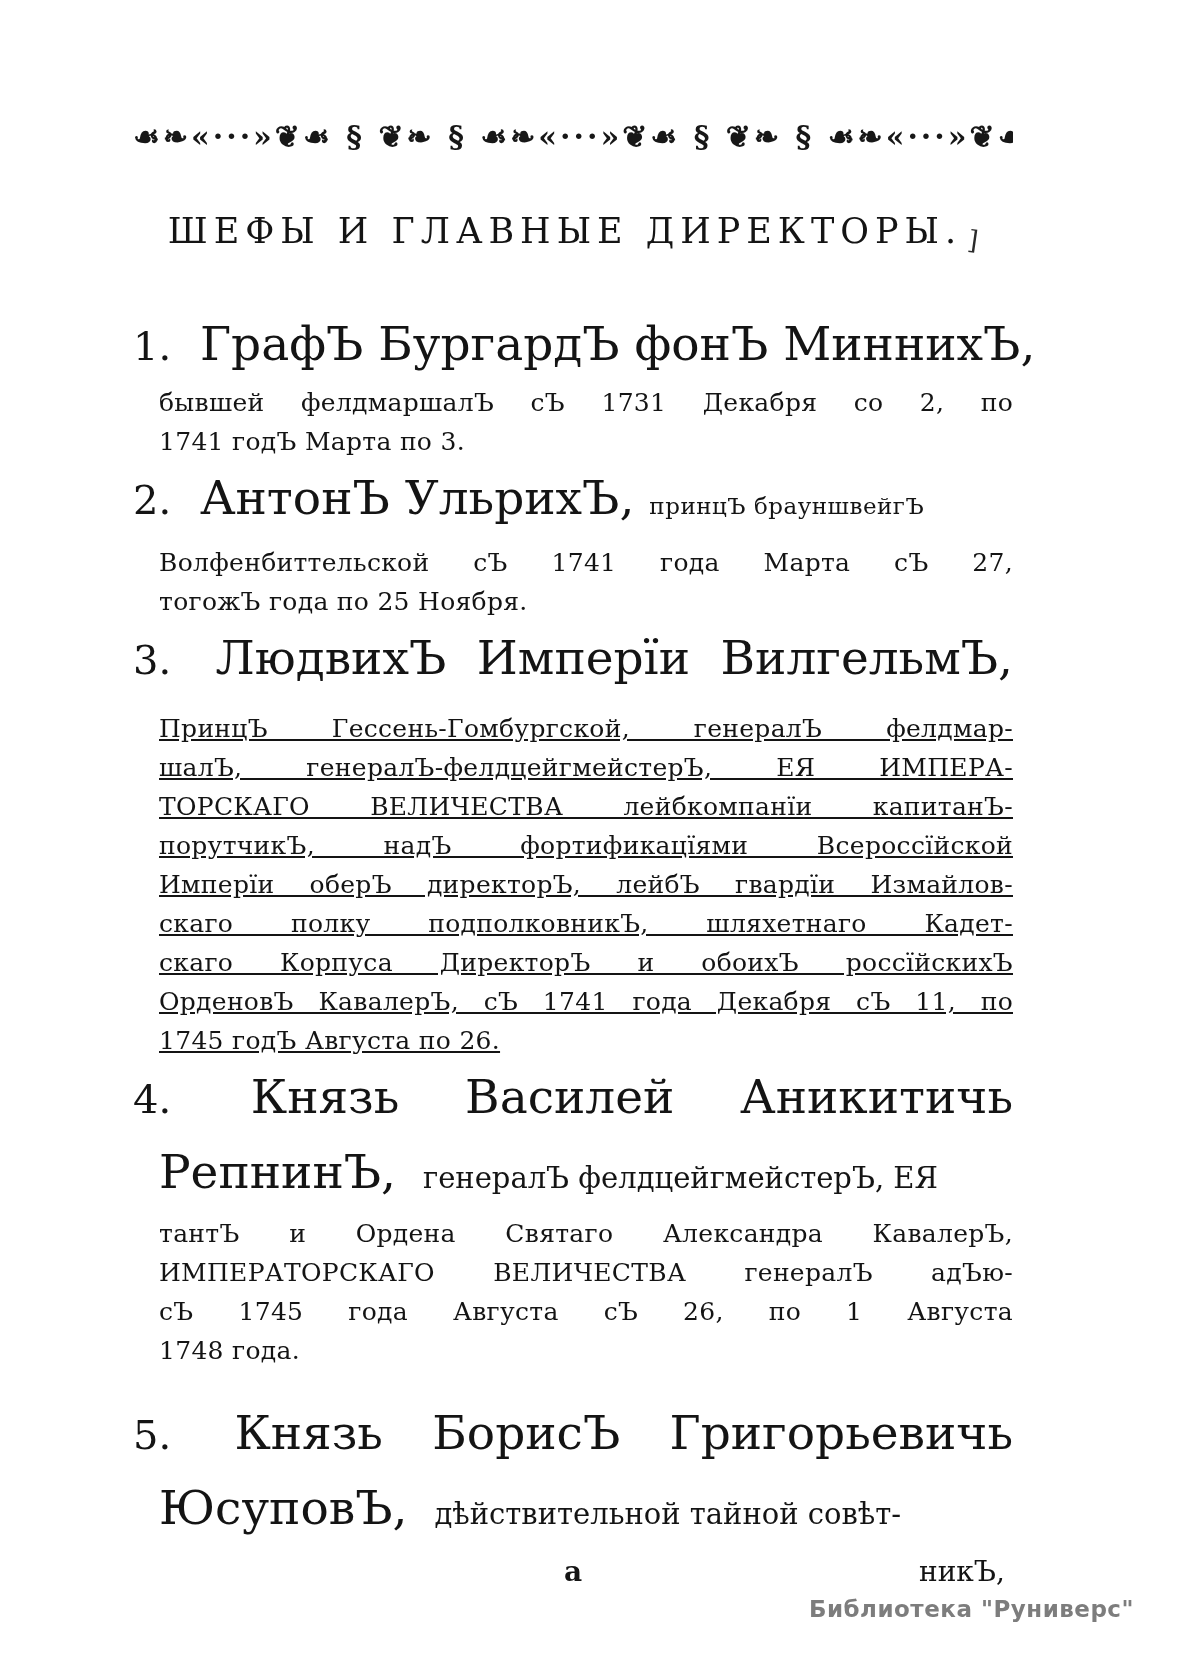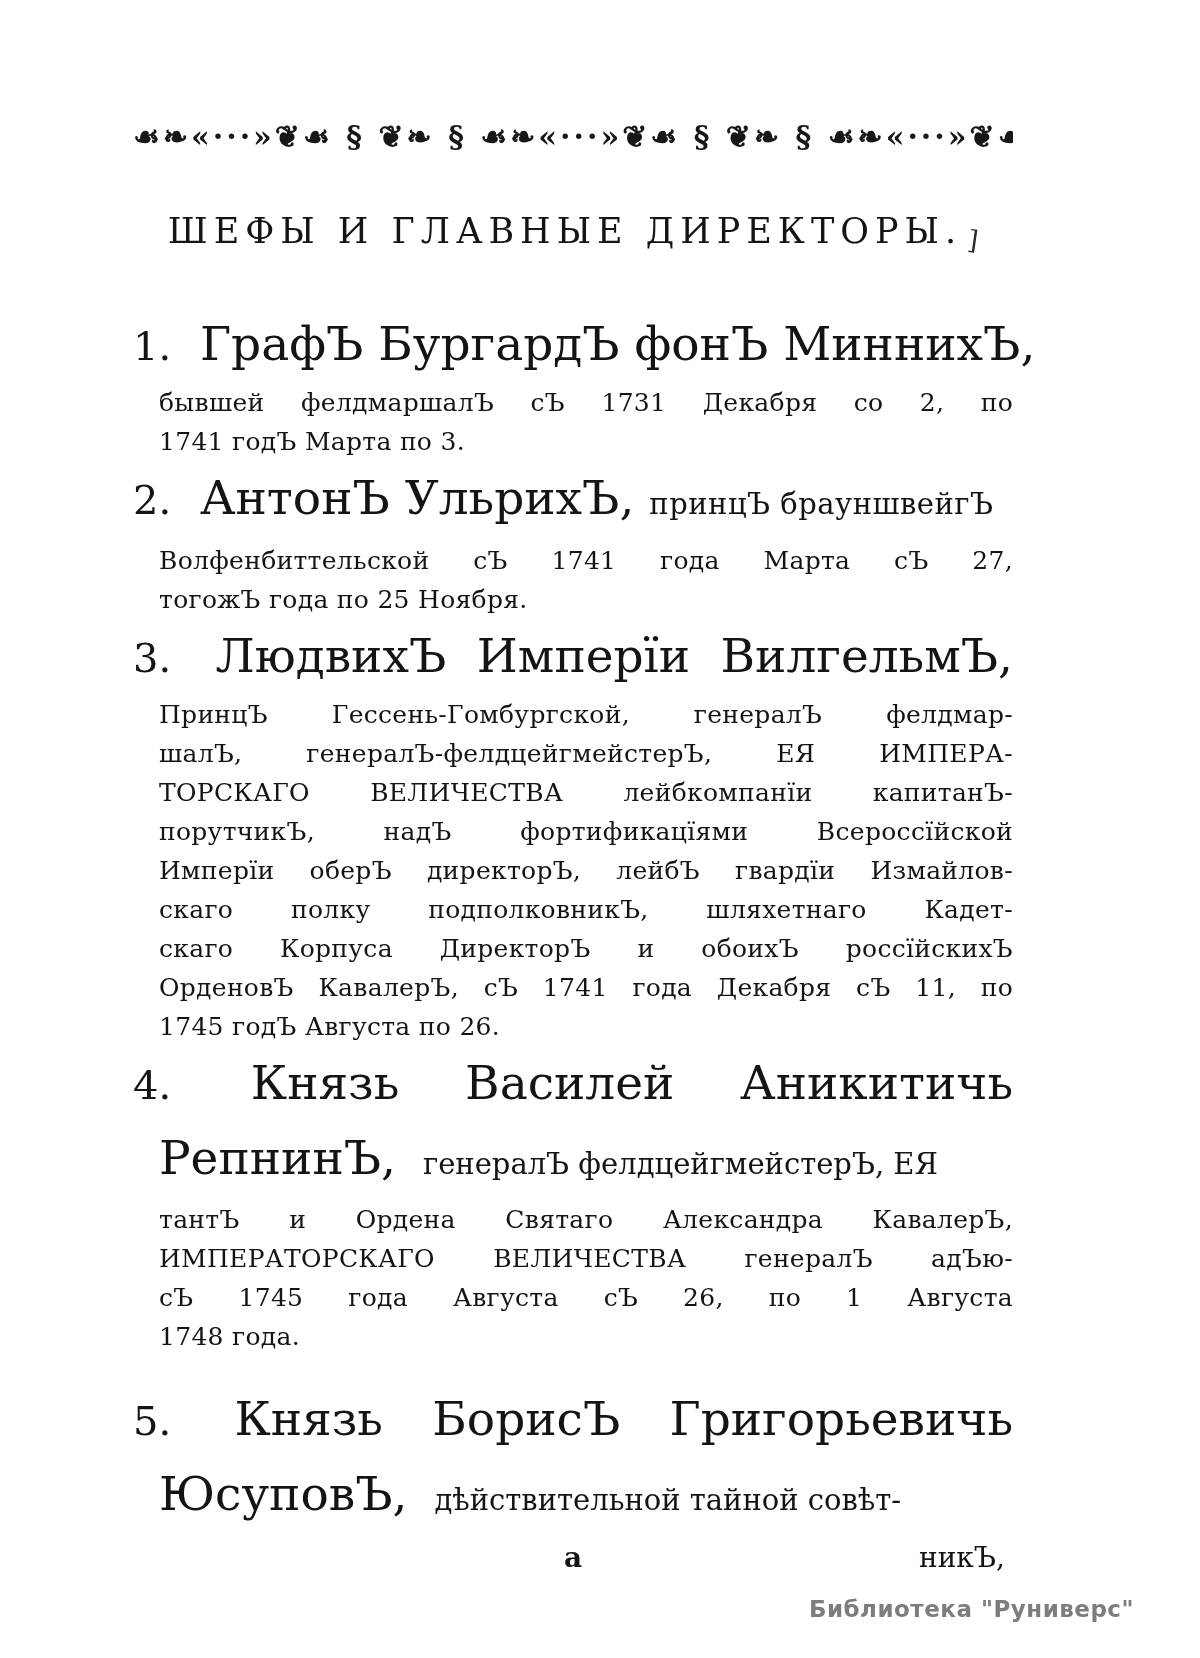--- a/index.html
+++ b/index.html
@@ -56,21 +56,21 @@
     font-size: 47px;
     line-height: 74px;
     white-space: nowrap;
   }
   .hline .num {
     font-size: 40px;
     display: inline-block;
     width: 52px;
   }
   .hline .tail {
-    font-size: 29px;
+    font-size: 23px;
     letter-spacing: 0.5px;
   }
   .hjust {
     white-space: normal;
     text-align: justify;
     text-align-last: justify;
   }
   .hline2 {
     font-size: 47px;
     line-height: 72px;
@@ -82,21 +82,21 @@
   .body { padding-left: 26px; }
   .bline {
     font-size: 25px;
     line-height: 39px;
     letter-spacing: 0.3px;
   }
   .jst {
     text-align: justify;
     text-align-last: justify;
   }
-  #e3 .body { margin-top: 0; }
+  #e3 .body { margin-top: 12px; text-decoration: underline; }
   #e5 { margin-top: 26px; }
   
   .footer-row {
     position: relative;
     height: 40px;
     font-size: 28px;
     line-height: 40px;
     margin-top: 2px;
   }
   .signature-mark {

